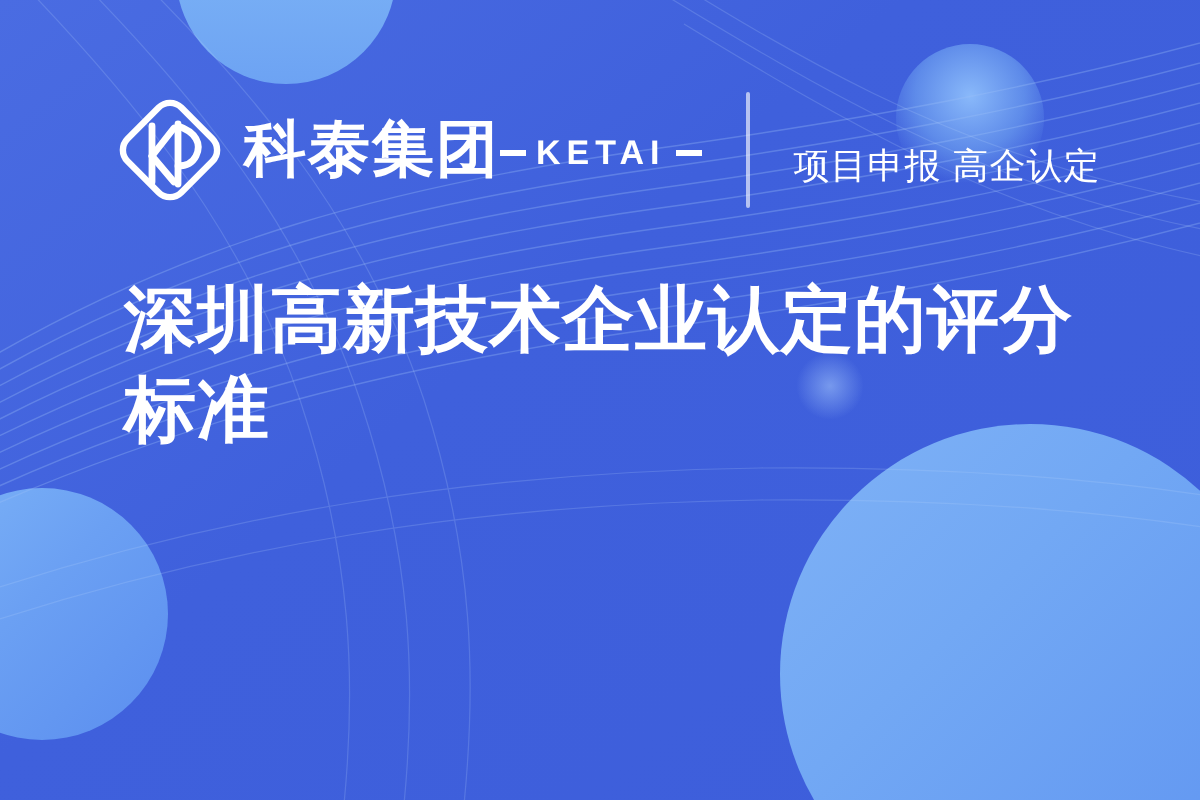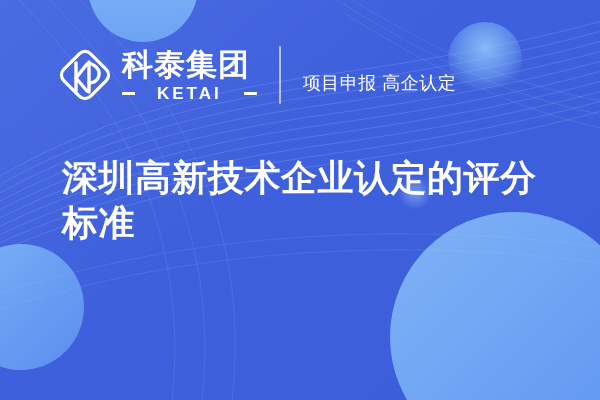--- a/index.html
+++ b/index.html
@@ -68,32 +68,32 @@
     display:flex; align-items:center;
   }
 
   .logo-block {
     display:flex; align-items:center;
     margin-left:56px;
   }
   .logo-mark { width:58px; height:60px; flex:none; }
 
   .logo-words {
-    display:flex; flex-direction:column;
+    display:flex; flex-direction:row;
     margin-left:8px; justify-content:center;
   }
   .logo-cn {
     font-size:31px; line-height:34px; font-weight:700;
     color:#ffffff; letter-spacing:1px;
     font-family:"Liberation Sans","DejaVu Sans",sans-serif;
     white-space:nowrap;
   }
   .logo-en-row {
     display:flex; align-items:center; justify-content:center;
-    margin-top:3px; gap:22px;
+    margin-top:3px; gap:5px;
   }
   .dash { width:13px; height:3px; background:#ffffff; flex:none; }
   .logo-en {
     font-size:17px; line-height:18px; font-weight:700;
     color:#ffffff; letter-spacing:3px; white-space:nowrap;
   }
 
   .divider {
     width:2px; height:58px;
     background:rgba(255,255,255,.62);
@@ -111,21 +111,21 @@
   }
   .slogan-sub {
     font-size:18px; line-height:24px; color:#ffffff;
     letter-spacing:.5px; white-space:nowrap; margin-top:16px;
     font-weight:400;
   }
 
   
   .title {
     position:absolute;
-    left:62px; top:155px;
+    left:62px; top:137px;
     width:500px;
     font-size:36px; line-height:45px;
     font-weight:700; color:#ffffff;
     letter-spacing:.5px;
   }
 </style>
 </head>
 <body>
 
 <div class="banner">

